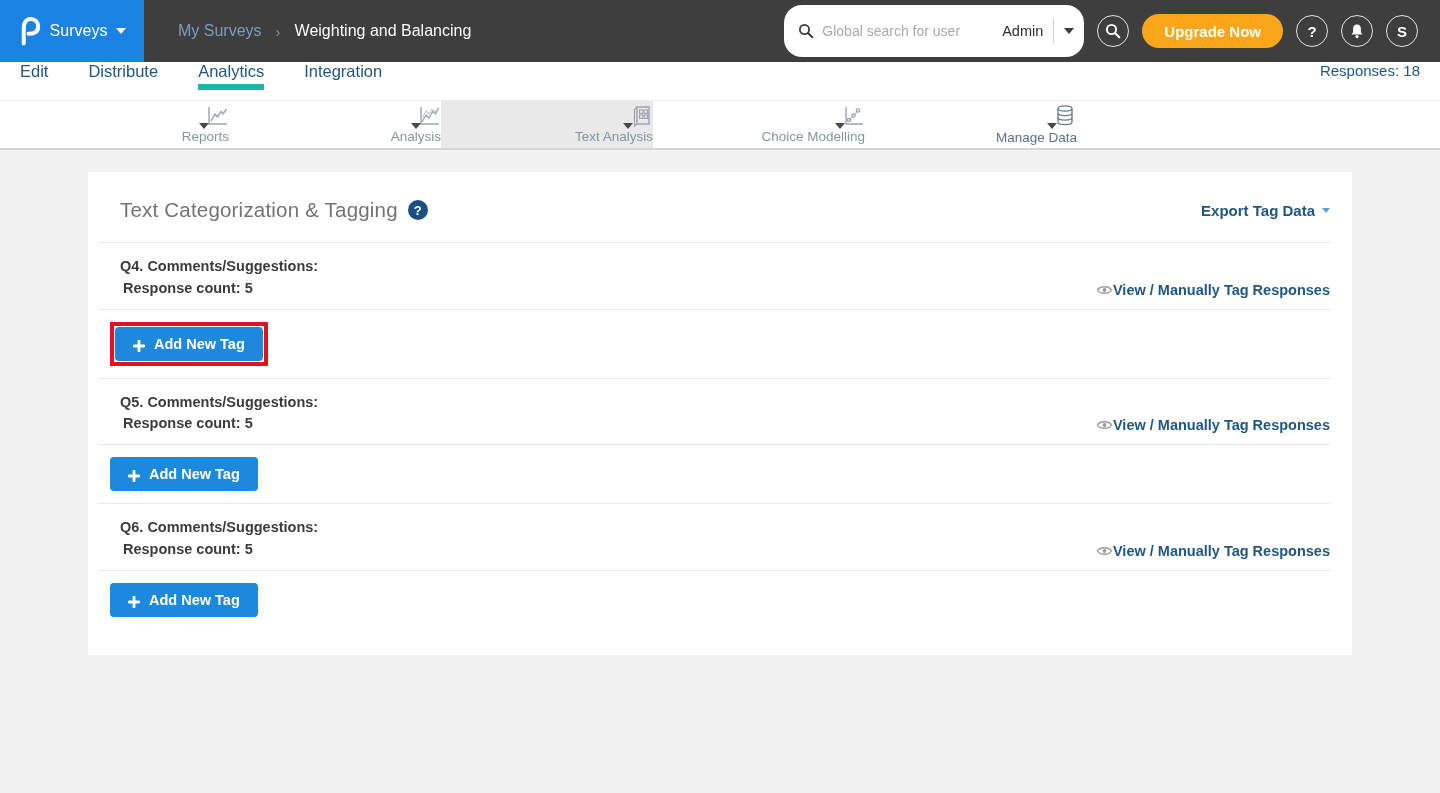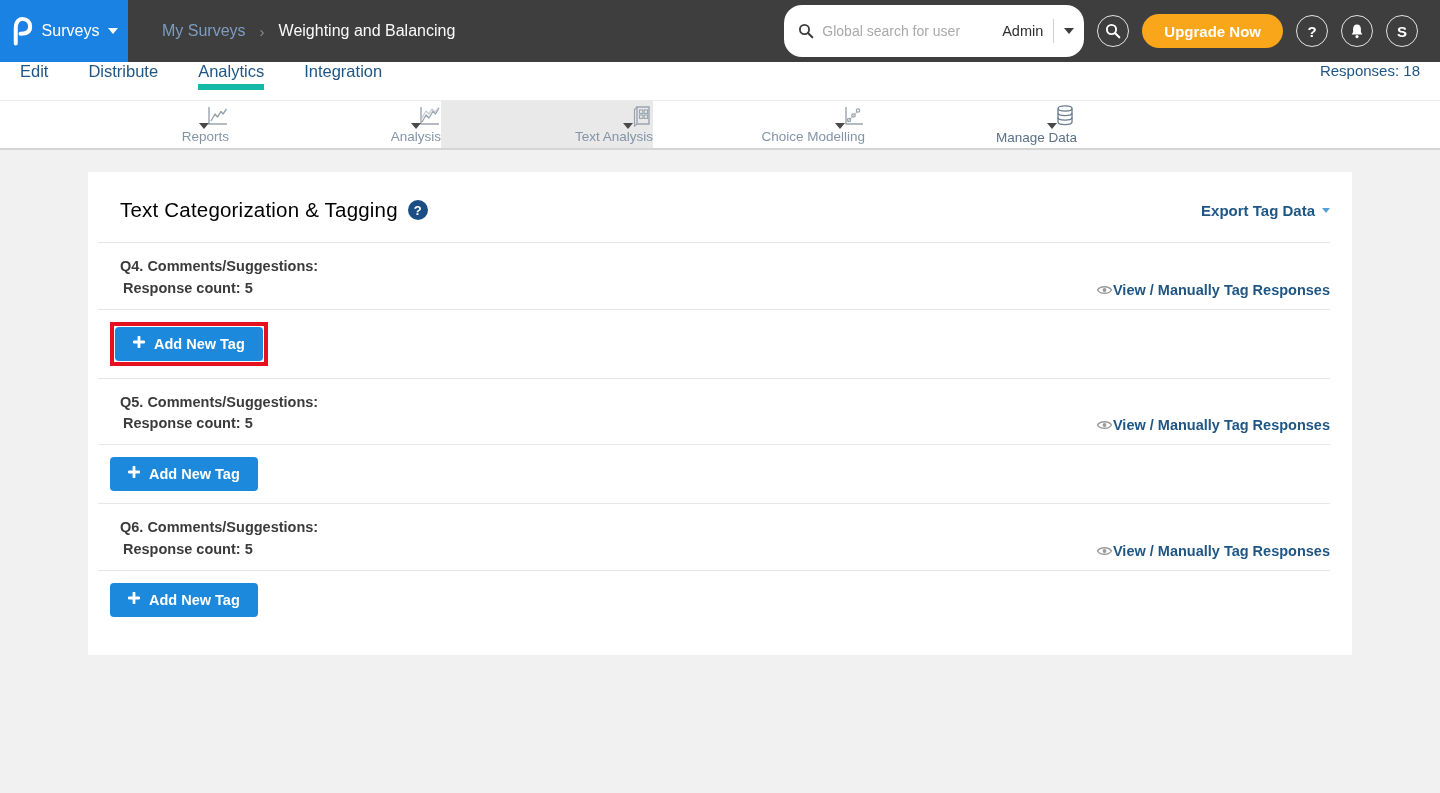--- a/index.html
+++ b/index.html
@@ -9,21 +9,21 @@
     background:#f1f1f2;
     overflow:hidden;
     color:#333;
   }
   
   .topbar {
     height:62px; background:#3e3e3e;
     display:flex; align-items:center;
   }
   .logo-area {
-    width:128px; height:62px; background:#1a82e2;
+    width:144px; height:62px; background:#1a82e2;
     display:flex; align-items:center; justify-content:center;
     gap:9px; cursor:pointer; flex:none;
   }
   .logo-area svg { display:block; }
   .logo-product { color:#fff; font-size:16px; }
   .caret { width:0; height:0; border-left:5px solid transparent; border-right:5px solid transparent; border-top:6px solid currentColor; display:inline-block; }
   .caret.white { color:#fff; }
   .breadcrumb { display:flex; align-items:center; gap:14px; margin-left:34px; font-size:16px; }
   .crumb-parent { color:#7d9cbe; cursor:pointer; }
   .crumb-sep { color:#8f8f8f; font-size:15px; }
@@ -72,40 +72,40 @@
   }
   .tab.active { background:#e9e9e9; }
   .tab-label { font-size:13.5px; color:#8494a6; }
   .tab.darker .tab-label { color:#5c7089; }
   .tab .caret { color:#4a4a4a; position:absolute; right:20px; top:22px; }
   .tab svg { display:block; }
   
   .content { padding-top:22px; }
   .card { width:1264px; margin:0 auto; background:#fff; padding-bottom:26px; }
   .card-header { display:flex; align-items:center; padding:26px 22px 20px 32px; }
-  .card-title { font-size:20.5px; color:#000000; font-weight:400; letter-spacing:0.2px; }
+  .card-title { font-size:20.5px; color:#737373; font-weight:400; letter-spacing:0.2px; }
   .help-circle {
     width:20px; height:20px; border-radius:50%; background:#1a4e85; color:#fff;
     font-size:13px; font-weight:bold; display:inline-flex; align-items:center;
     justify-content:center; margin-left:10px; cursor:pointer;
   }
   .export { margin-left:auto; color:#1f5684; font-size:15px; font-weight:bold;
     display:flex; align-items:center; gap:7px; cursor:pointer; }
   .export .caret { color:#55a2d8; border-top-width:5px; border-left-width:4.5px; border-right-width:4.5px; }
   .divider { height:1px; background:#e7e7e7; margin:0 22px 0 10px; }
   .section-head { display:flex; padding:13px 22px 9px 32px; }
   .q-title { font-size:14.5px; font-weight:bold; color:#3b3b3b; line-height:1.5; }
   .q-count { font-size:14.5px; font-weight:bold; color:#3b3b3b; line-height:1.5; padding-left:3px; }
   .view-link { margin-left:auto; align-self:flex-end; display:flex; align-items:center; 
     color:#1f5684; font-size:14.5px; font-weight:bold; cursor:pointer; text-decoration:none; margin-bottom:2px; }
   .btn-row { padding:12px 22px; }
   .add-tag-btn {
     background:#1d89dc; border:none; border-radius:4px; color:#fff;
     font-family:"Liberation Sans", sans-serif; font-size:14.5px; font-weight:bold;
-    padding:9px 18px; display:inline-flex; align-items:flex-start; gap:9px; cursor:pointer;
+    padding:9px 18px; display:inline-flex; align-items:flex-end; gap:9px; cursor:pointer;
   }
   .red-highlight { display:inline-block; border:4px solid #e6101f; padding:1px; }
 </style>
 </head>
 <body>
 
 <header class="topbar">
   <div class="logo-area">
     <svg width="23" height="30" viewBox="0 0 24 30">
       <path d="M6 28 V12 C6 4.5 10 2.5 13 2.5 C18 2.5 21 6 21 10.5 C21 15.5 17 17.8 11 17.8" fill="none" stroke="#ffffff" stroke-width="4.2" stroke-linecap="round"></path>

